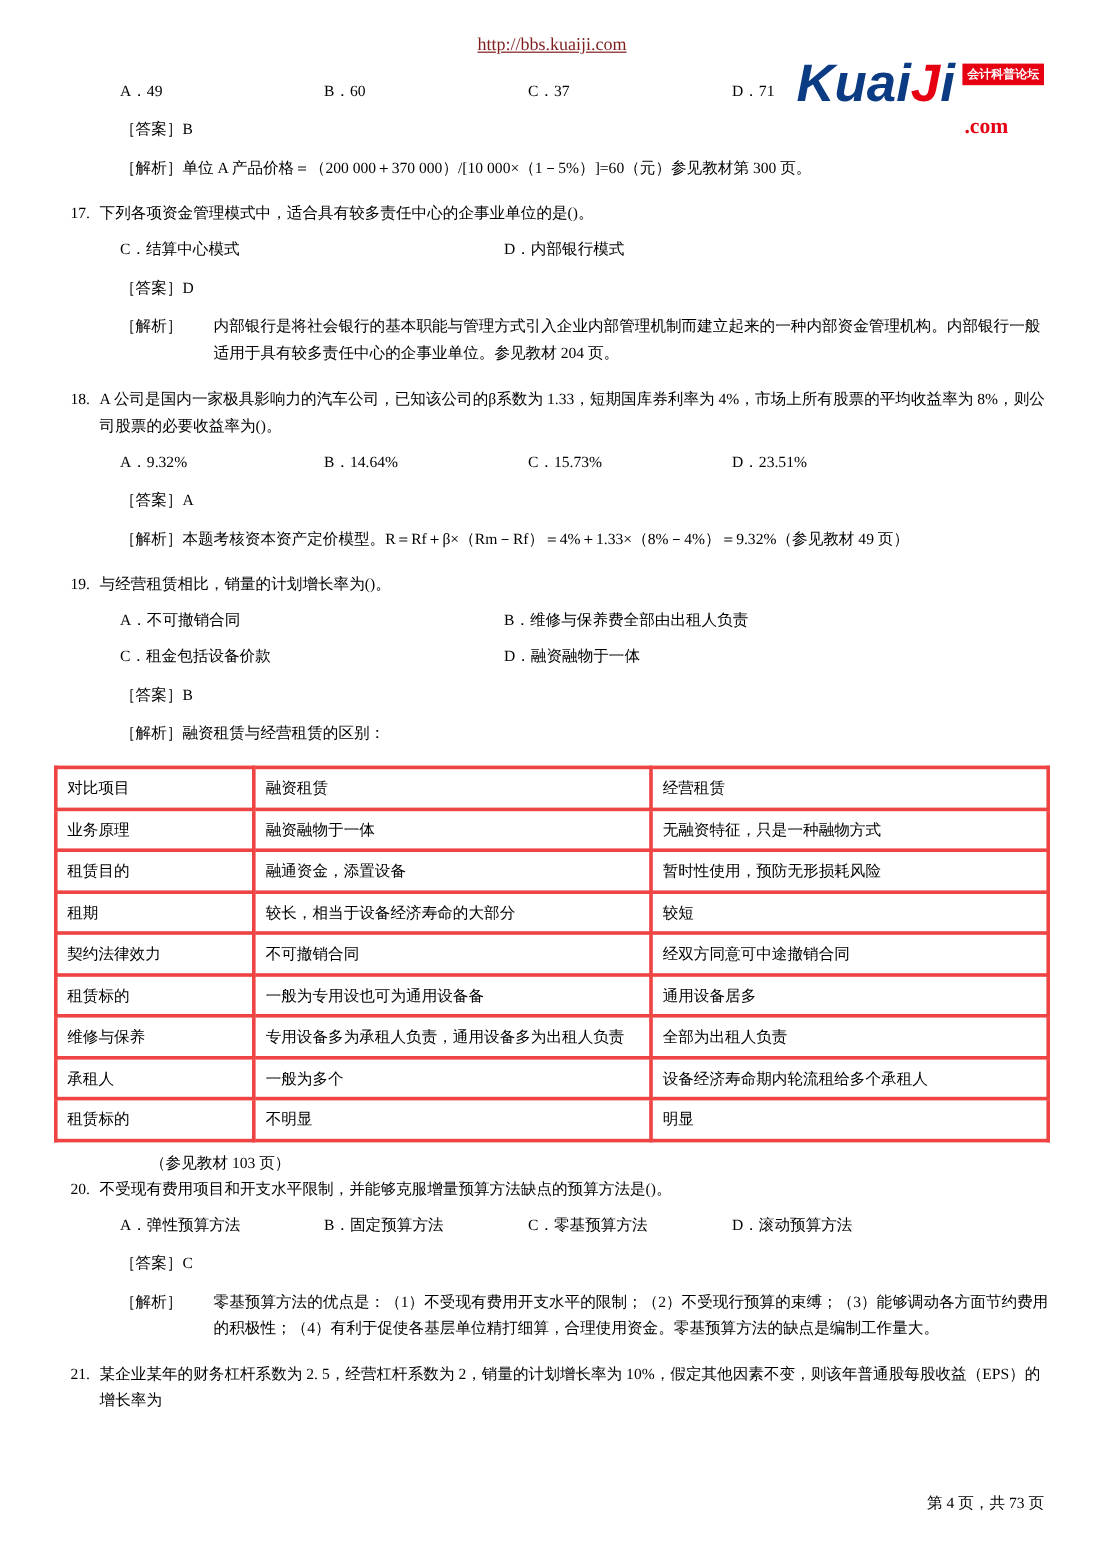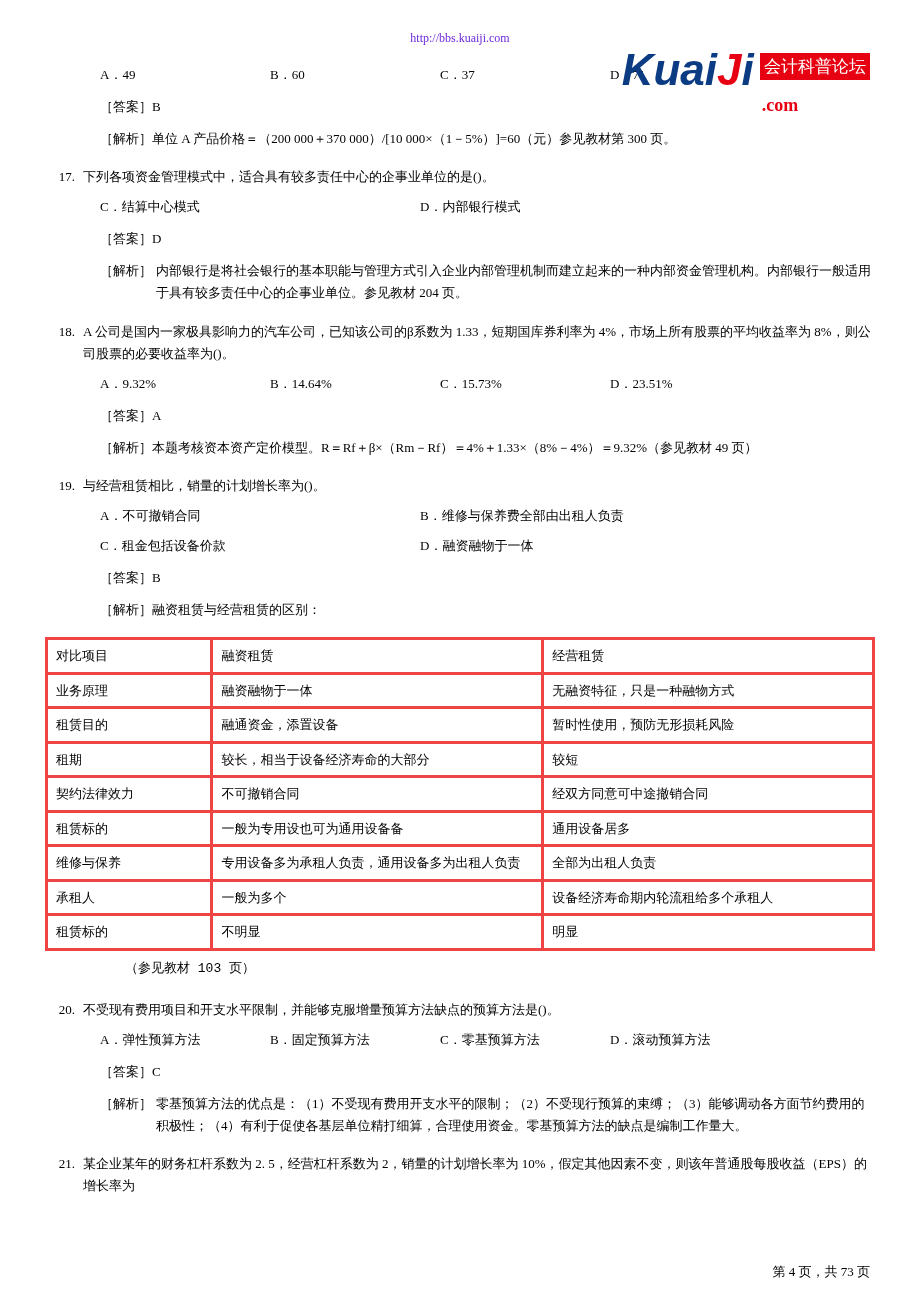--- a/index.html
+++ b/index.html
@@ -13,22 +13,23 @@
     }
     .page {
       padding: 30px 45px 40px 45px;
       box-sizing: border-box;
     }
     .header-link {
       text-align: center;
       margin-bottom: 20px;
     }
     .header-link a {
-      color: #6d28d9;
-      font-size: 12px;
+      color: #7f1d1d;
+      text-decoration: underline;
+      font-size: 15px;
     }
     .logo {
       position: absolute;
       top: 45px;
       right: 50px;
     }
     .logo-text {
       font-family: Arial, sans-serif;
       font-weight: bold;
       font-style: italic;
@@ -42,27 +43,27 @@
       color: #e60012;
       font-style: normal;
       font-size: 18px;
       font-weight: bold;
       vertical-align: baseline;
     }
     .logo-badge {
       display: inline-block;
       background: #e60012;
       color: #fff;
-      font-size: 17px;
+      font-size: 10px;
       padding: 2px 4px;
       vertical-align: top;
       margin-top: 8px;
       margin-left: -6px;
       font-style: normal;
-      font-weight: normal;
+      font-weight: bold;
     }
     .question {
       margin-bottom: 16px;
     }
     .q-line {
       display: flex;
       margin-bottom: 10px;
       line-height: 1.7;
     }
     .q-num {
@@ -79,39 +80,40 @@
     }
     .options-row.four > span { width: 170px; }
     .options-row.two > span { width: 320px; }
     .answer-line, .analysis-line {
       padding-left: 55px;
       margin-bottom: 10px;
       line-height: 1.7;
     }
     .analysis-line {
       display: flex;
+      gap: 22px;
     }
     .analysis-label { flex-shrink: 0; margin-right: 4px; }
     .analysis-text { flex: 1; }
     table.comparison {
       border-collapse: collapse;
       width: 100%;
       margin: 4px 0 8px 0;
     }
     table.comparison td {
       border: 3px solid #ef4444;
       padding: 6px 8px;
       font-size: 13px;
       line-height: 1.5;
       vertical-align: middle;
     }
     .col1 { width: 20%; }
     .col2 { width: 40%; }
     .col3 { width: 40%; }
-    .table-note { padding-left: 80px; margin-bottom: 22px; font-family: Liberation Mono, monospace; }
+    .table-note { padding-left: 80px; margin-bottom: 2px; }
     .footer {
       text-align: right;
       padding: 10px 50px 20px 0;
       font-size: 13px;
     }
   </style>
 </head>
 <body>
 
 <div class="logo">

